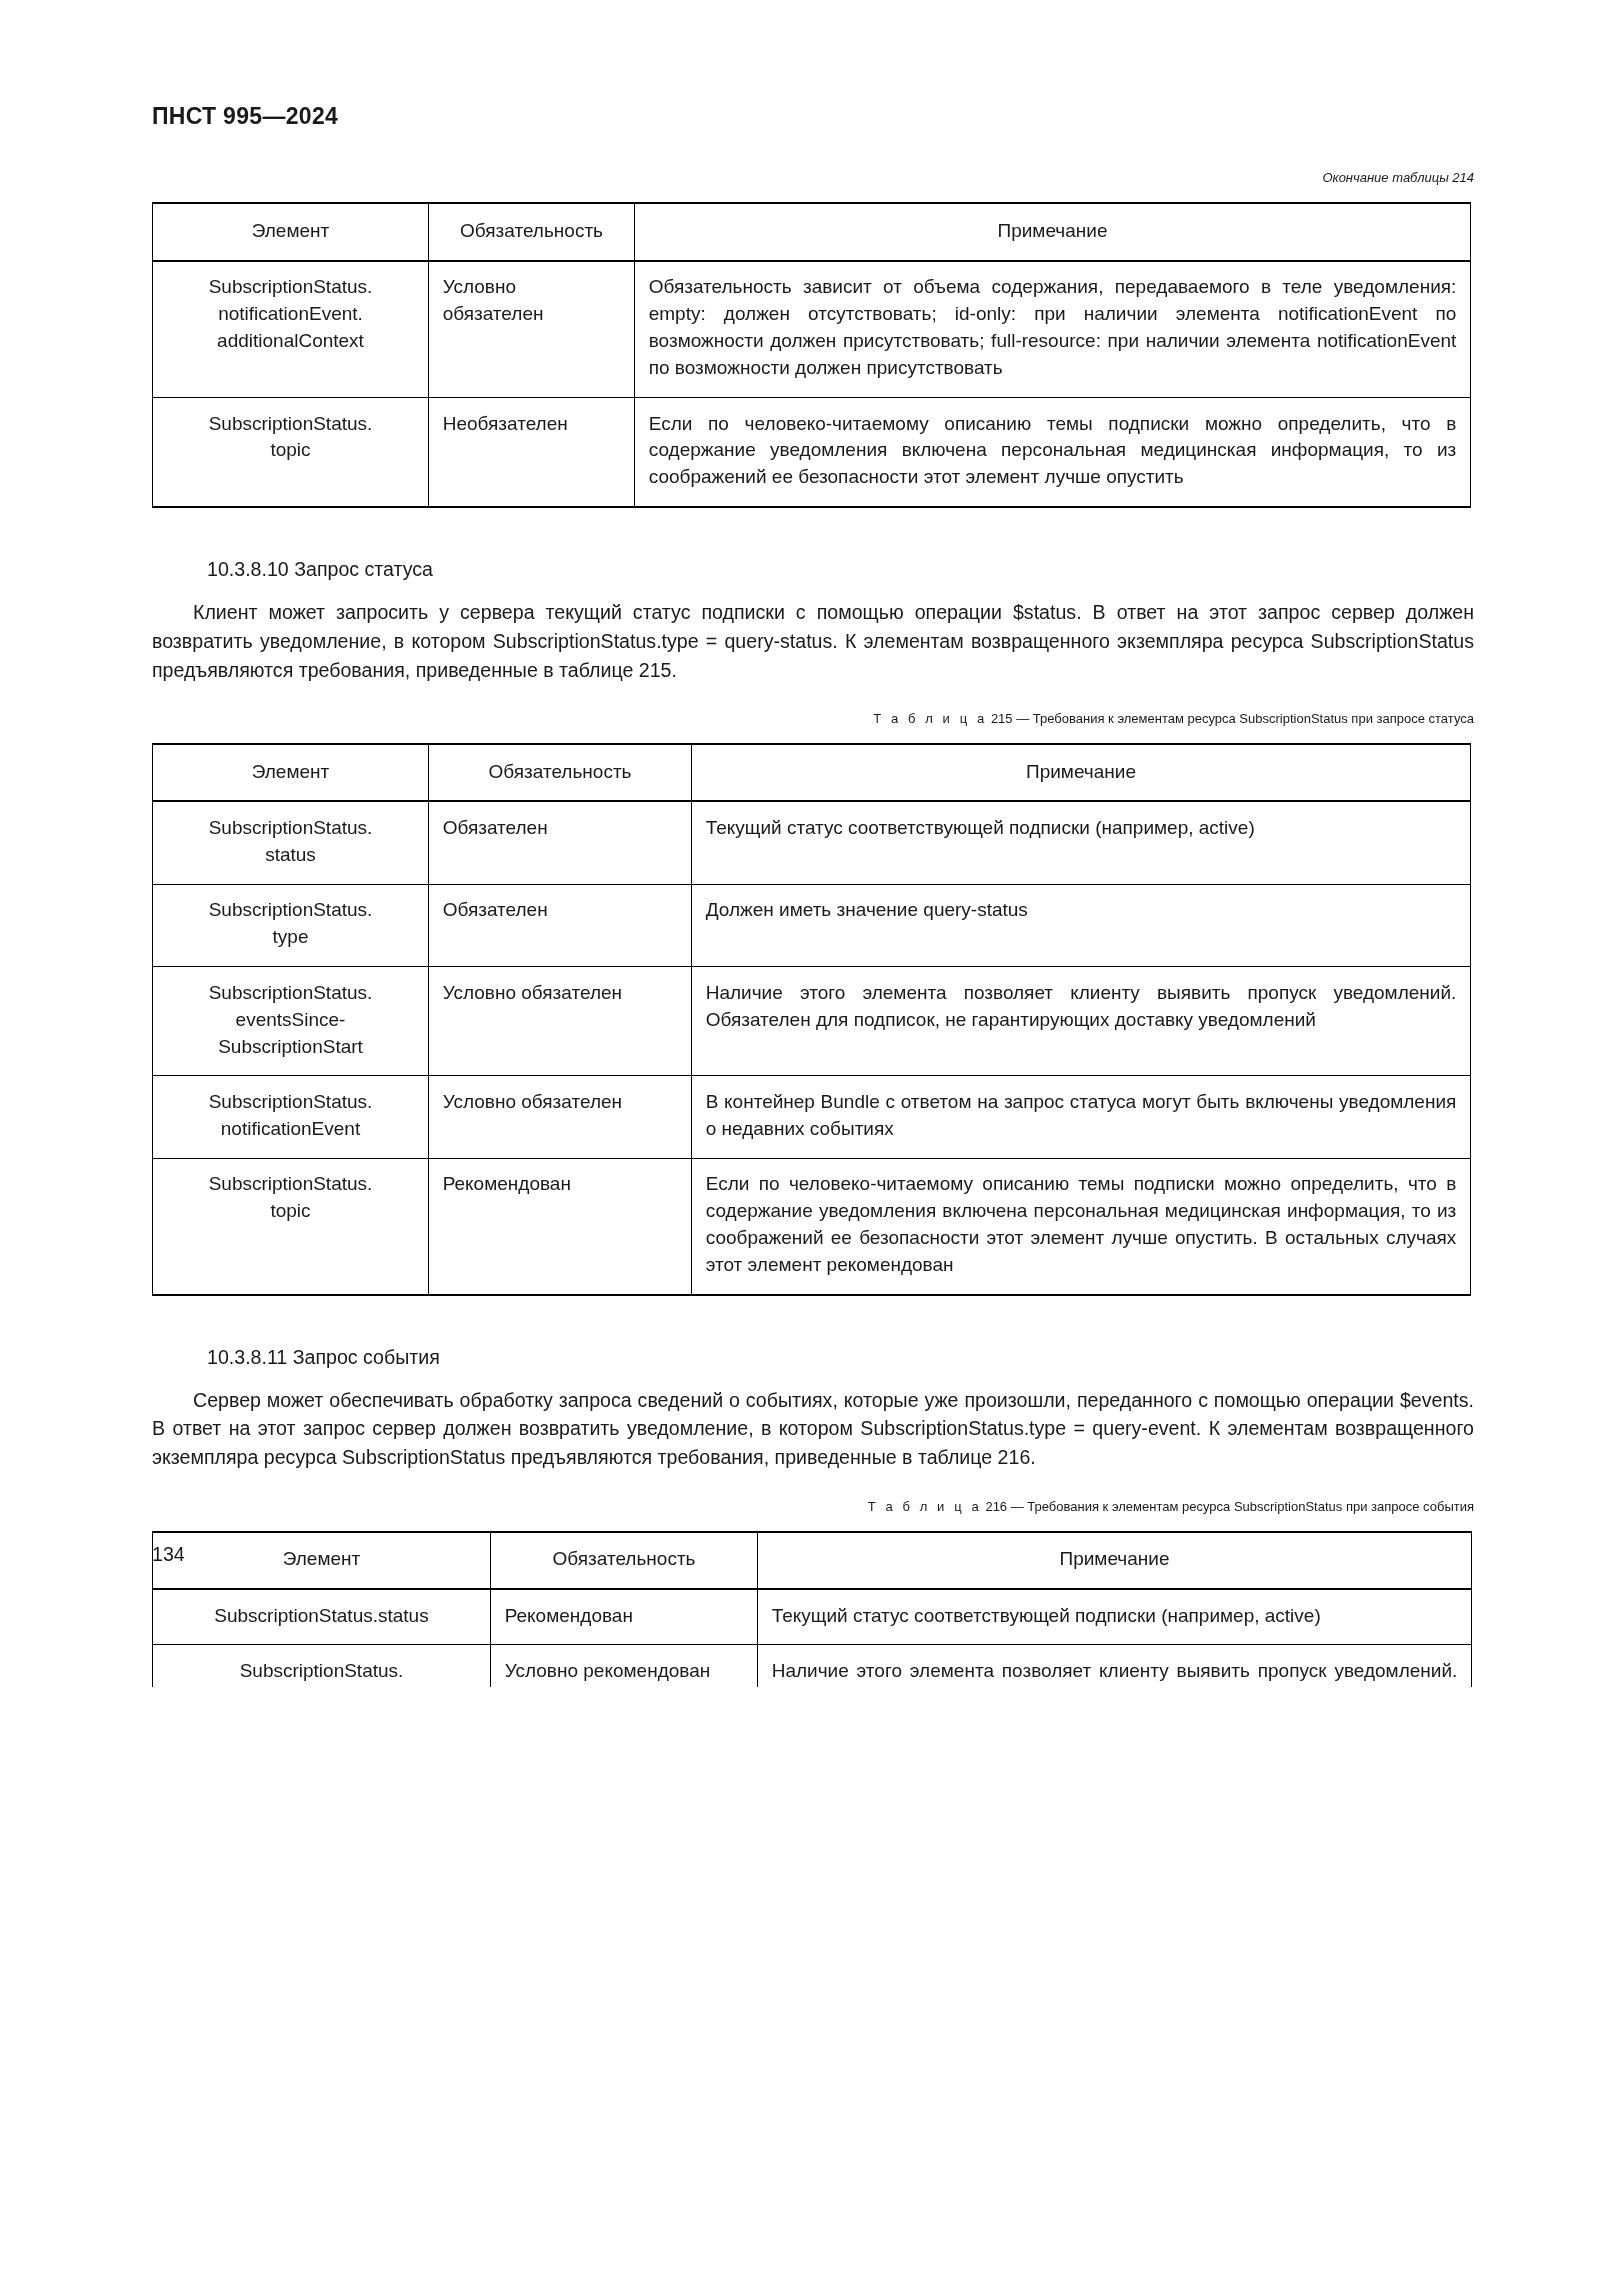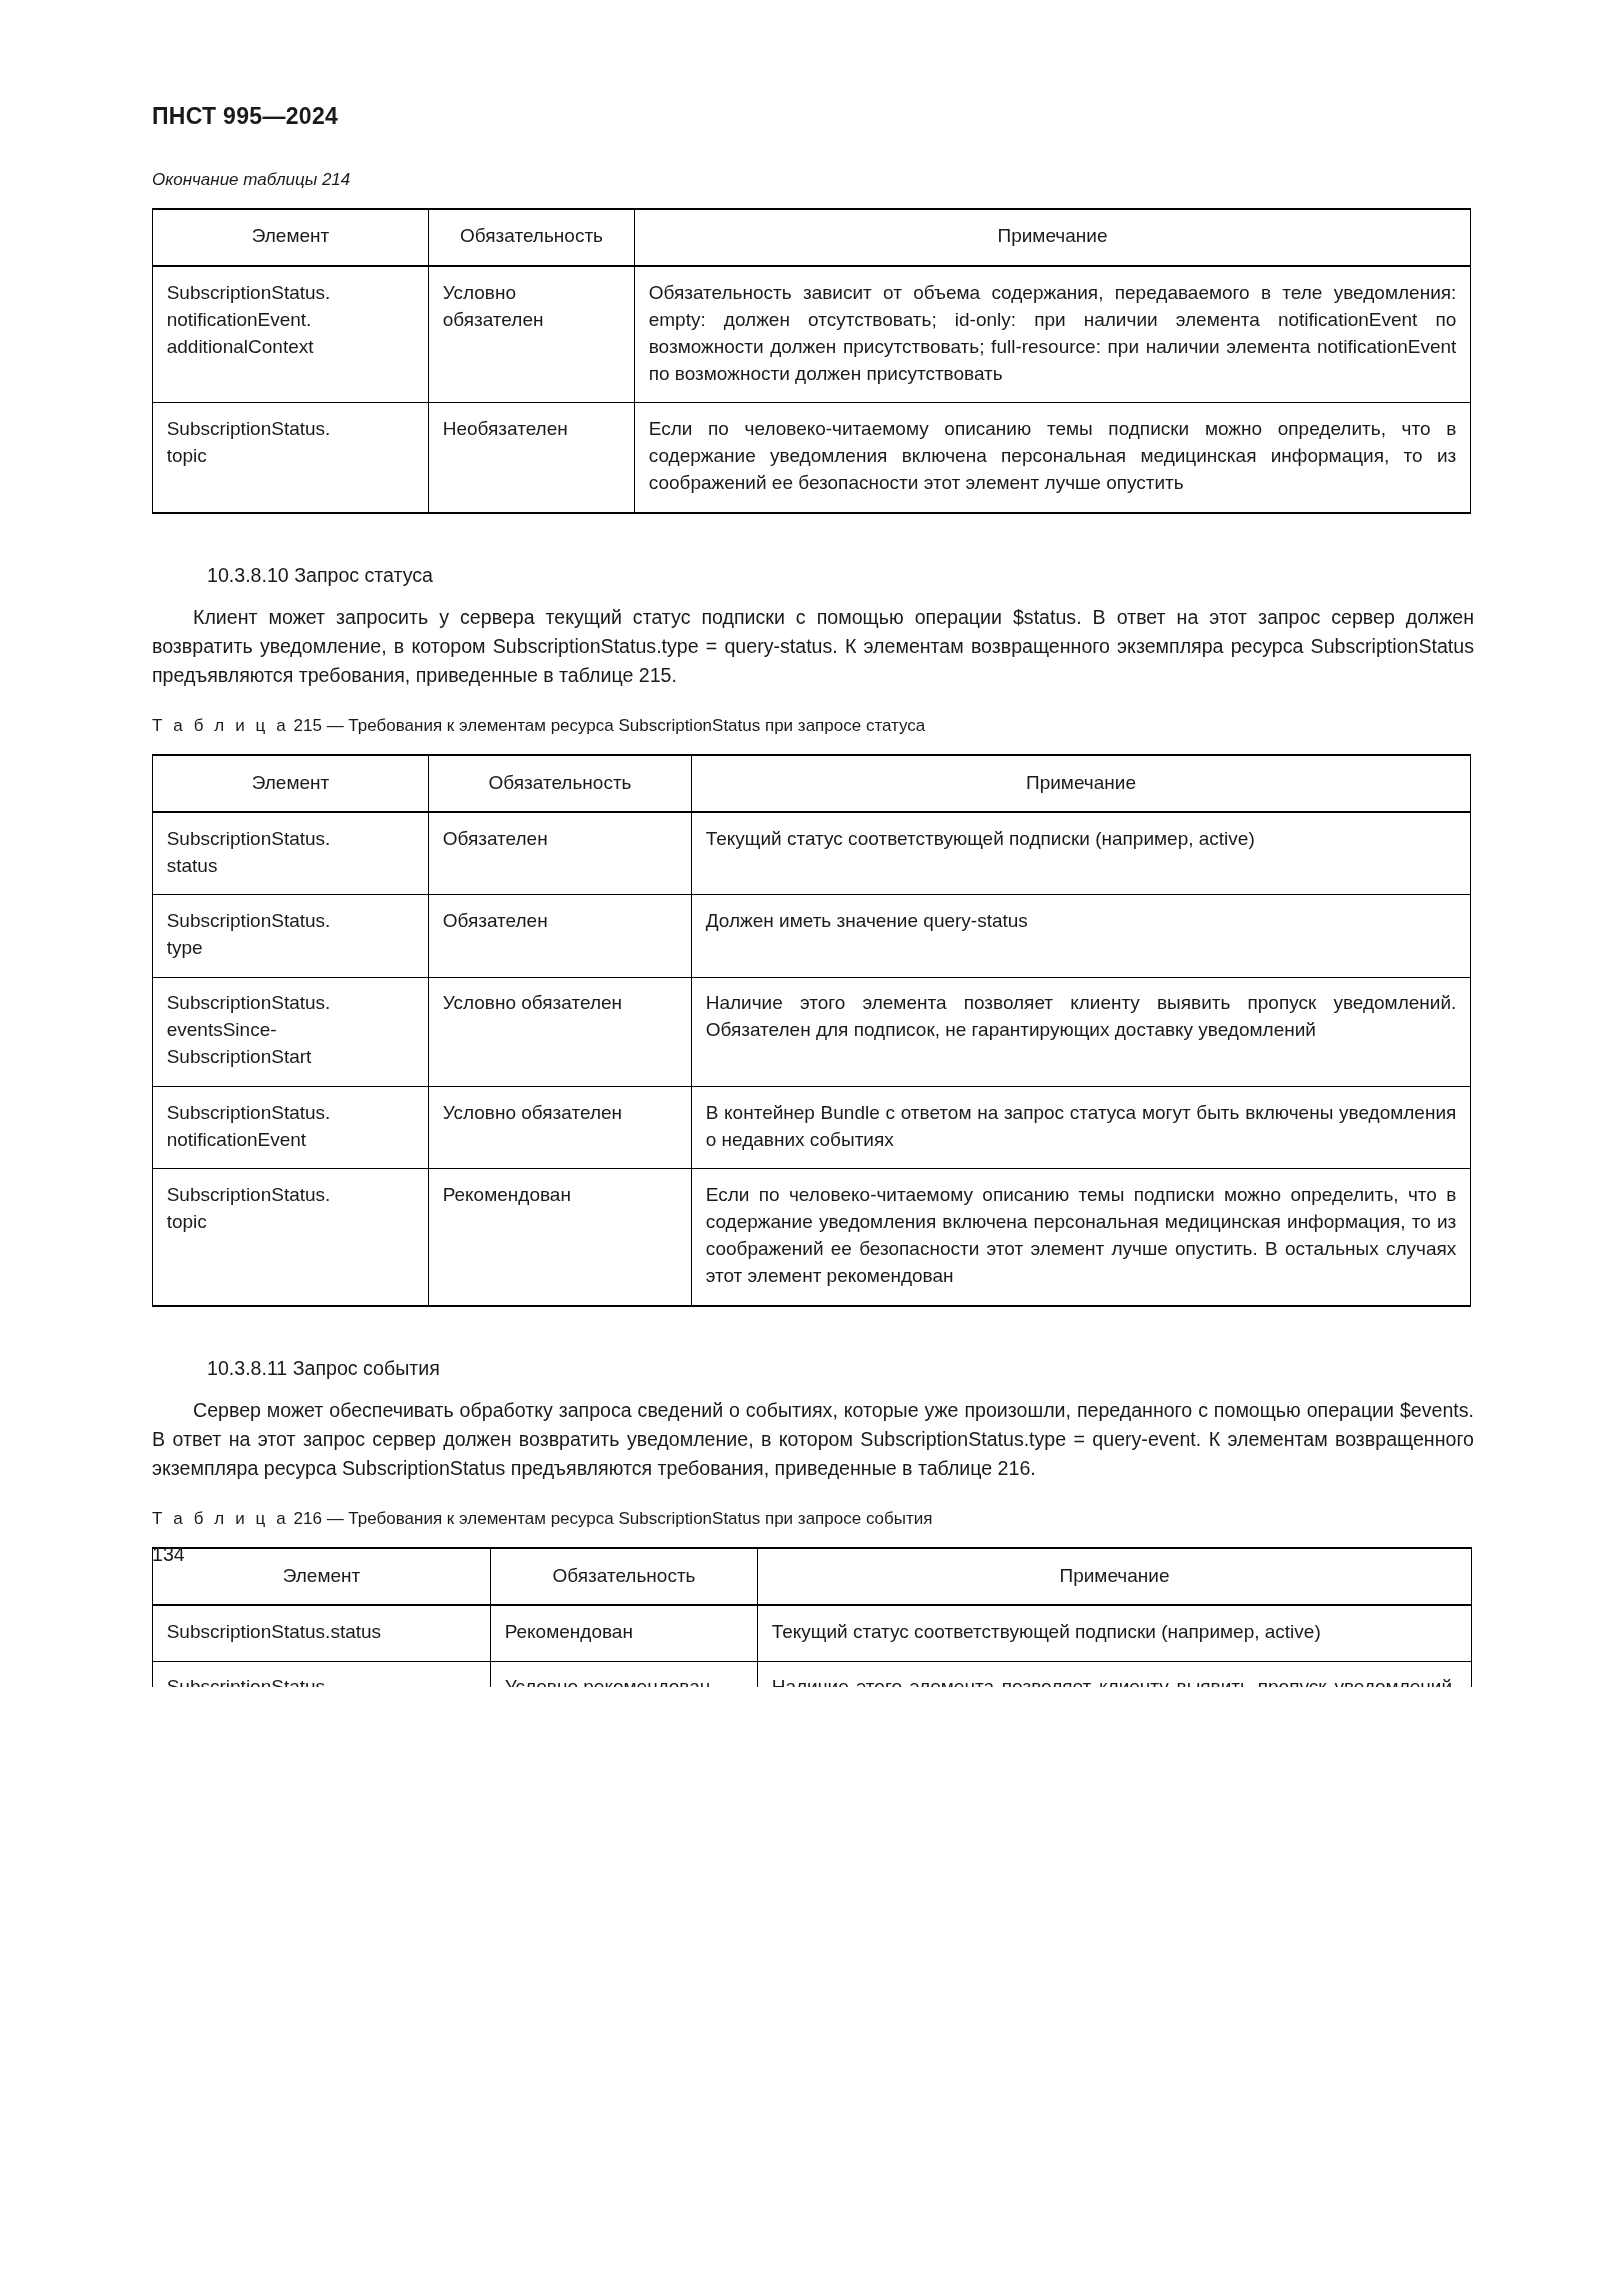--- a/index.html
+++ b/index.html
@@ -20,23 +20,24 @@
     padding: 103px 147px 0 152px;
     overflow: hidden;
   }
   .doc-header {
     font-size: 23px;
     font-weight: bold;
     letter-spacing: 0.3px;
     margin: 0 0 39px 0;
   }
   .table-caption {
-    font-size: 17px;
+    font-size: 13px;
     margin: 0 0 15.7px 0;
     line-height: 1.35;
+    text-align: right;
   }
   .table-caption.cont {
     font-style: italic;
   }
   .tbl-word {
     letter-spacing: 3.1px;
   }
   table.doc-table {
     border-collapse: collapse;
     width: 1318px;
@@ -64,21 +65,21 @@
     padding: 13.7px 9.8px 14.7px 9.8px;
   }
   table.doc-table tbody tr:last-child td {
     border-bottom: 2.9px solid #000;
   }
   table.doc-table td.col-note {
     text-align: justify;
     text-align-last: left;
     hyphens: manual;
   }
-  .el-line { display: block; }
+  .el-line { display: block; text-align: center; }
   .para {
     font-size: 19.6px;
     line-height: 1.47;
     text-align: justify;
     text-align-last: left;
     margin: 0;
   }
   .sec-head {
     font-size: 19.6px;
     line-height: 1.47;

